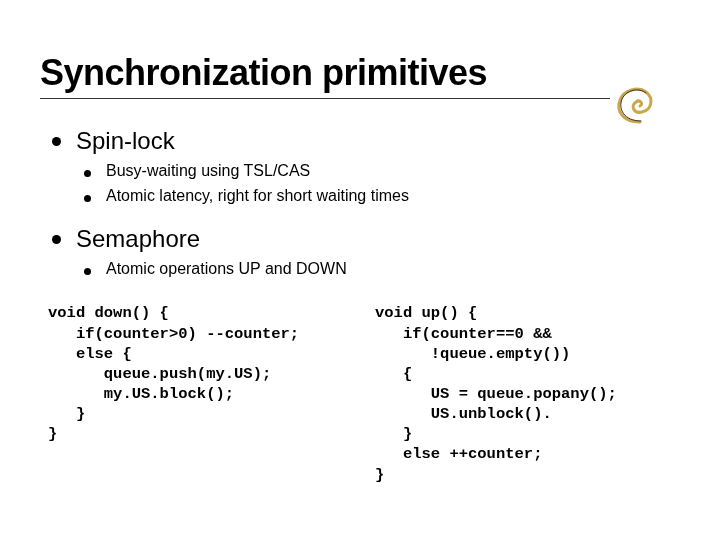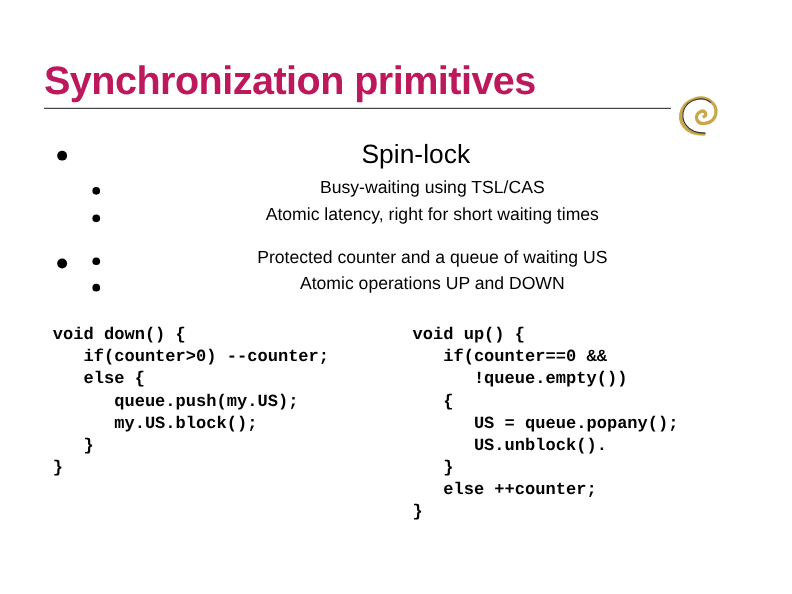--- a/index.html
+++ b/index.html
@@ -1,23 +1,23 @@
 <!DOCTYPE html>
 <html><head>
 <meta charset="utf-8">
 <style>
   * { margin: 0; padding: 0; box-sizing: border-box; }
   html, body { width: 720px; height: 540px; overflow: hidden; background: #fff; font-family: Arial, Helvetica, sans-serif; color: #000; }
   .slide { position: relative; width: 720px; height: 540px; padding: 52px 40px 20px 40px; }
   .title-wrap { position: relative; margin-bottom: 28px; }
-  .title { font-size: 36px; font-weight: bold; color: #be185d; letter-spacing: -0.5px; border-bottom: 1px solid #333; display: inline-block; padding-bottom: 4px; padding-right: 120px; width: 570px; }
+  .title { font-size: 36px; font-weight: bold; color: #000000; letter-spacing: -0.5px; border-bottom: 1px solid #333; display: inline-block; padding-bottom: 4px; padding-right: 120px; width: 570px; }
   .swirl { position: absolute; top: 30px; right: 12px; width: 56px; height: 44px; }
   .content { padding-left: 8px; }
   .l1 { list-style: none; margin-bottom: 18px; }
-  .l1 > li { position: relative; padding-left: 28px; font-size: 24px; margin-bottom: 6px; text-align: center; }
+  .l1 > li { position: relative; padding-left: 28px; font-size: 24px; margin-bottom: 6px; }
   .l1 > li::before { content: ""; position: absolute; left: 4px; top: 10px; width: 9px; height: 9px; background: #000; border-radius: 50%; }
   .l2 { list-style: none; margin-top: 6px; }
   .l2 > li { position: relative; padding-left: 30px; font-size: 16px; line-height: 1.3; margin-bottom: 4px; }
   .l2 > li::before { content: ""; position: absolute; left: 8px; top: 9px; width: 7px; height: 7px; background: #000; border-radius: 50%; }
   .code-row { display: flex; gap: 22px; margin-top: 24px; font-family: "Courier New", monospace; font-size: 15.5px; font-weight: bold; line-height: 1.3; }
   .code-col { flex: 1; white-space: pre; }
 </style>
 </head>
 <body>
 
@@ -37,22 +37,22 @@
         <span>Spin-lock</span>
         <ul class="l2">
           <li>Busy-waiting using TSL/CAS</li>
           <li>Atomic latency, right for short waiting times</li>
         </ul>
       </li>
     </ul>
 
     <ul class="l1">
       <li>
+        <span>Semaphore</span>
         <ul class="l2">
-          <li>Protected counter and a queue of waiting US</li>
           <li>Atomic operations UP and DOWN</li>
         </ul>
       </li>
     </ul>
 
     <div class="code-row">
       <div class="code-col">void down() {
    if(counter&gt;0) --counter;
    else {
       queue.push(my.US);

